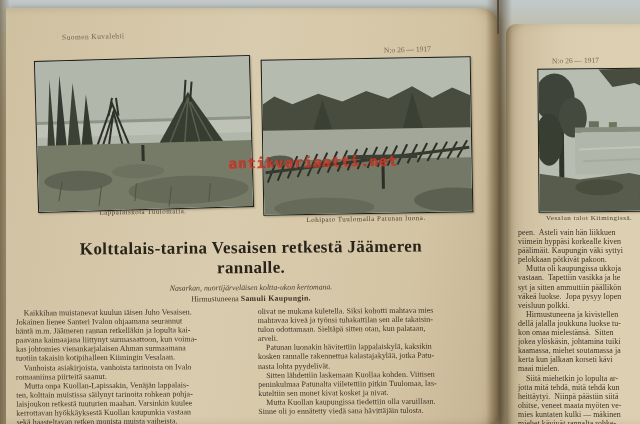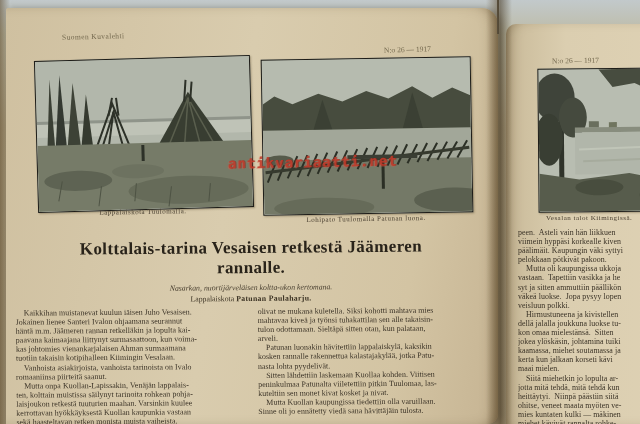--- a/index.html
+++ b/index.html
@@ -169,21 +169,21 @@
     <div class="watermark">antikvariaatti.net</div>
 
     <div class="caption caption1">Lappalaiskota Tuulomalla.</div>
     <div class="caption caption2">Lohipato Tuulomalla Patunan luona.</div>
 
     <div class="headline">
       <div>Kolttalais-tarina Vesaisen retkestä Jäämeren</div>
       <div>rannalle.</div>
     </div>
     <div class="subtitle">Nasarkan, nuortijärveläisen koltta-ukon kertomana.</div>
-    <div class="byline"><span>Lappalaiskota </span><b>Patunan Paulaharju.</b></div>
+    <div class="byline"><span>Hirmustuneena </span><b>Samuli Kaupungin.</b></div>
 
     <div class="columns">
       <div class="col">
           <div class="tl">    Kaikkihan muistanevat kuulun iäisen Juho Vesaisen.</div>
           <div class="tl">Jokainen lienee Santeri Ivalon ohjaamana seurannut</div>
           <div class="tl">häntä m.m. Jäämeren rannan retkelläkin ja lopulta kai-</div>
           <div class="tl">paavana kaimaajana liittynyt surmasaattoon, kun voima-</div>
           <div class="tl">kas johtomies vienankarjalaisen Ahman surmaamana</div>
           <div class="tl">tuotiin takaisin kotipihalleen Kiimingin Vesalaan.</div>
           <div class="tl">    Vanhoista asiakirjoista, vanhoista tarinoista on Ivalo</div>

